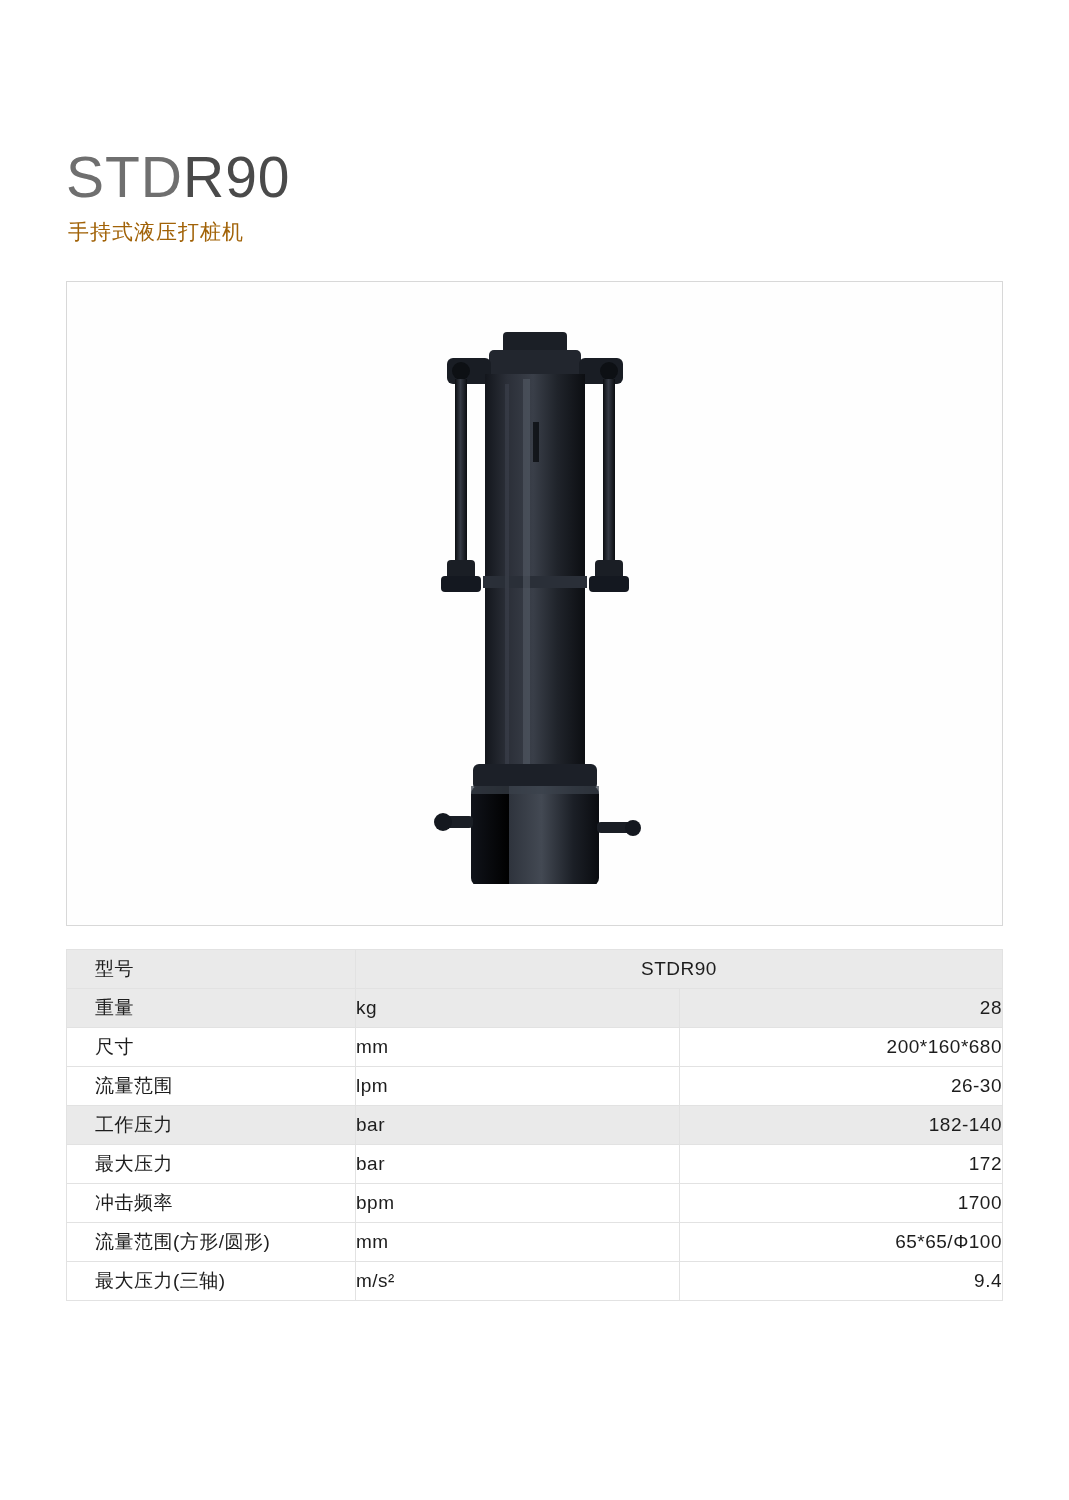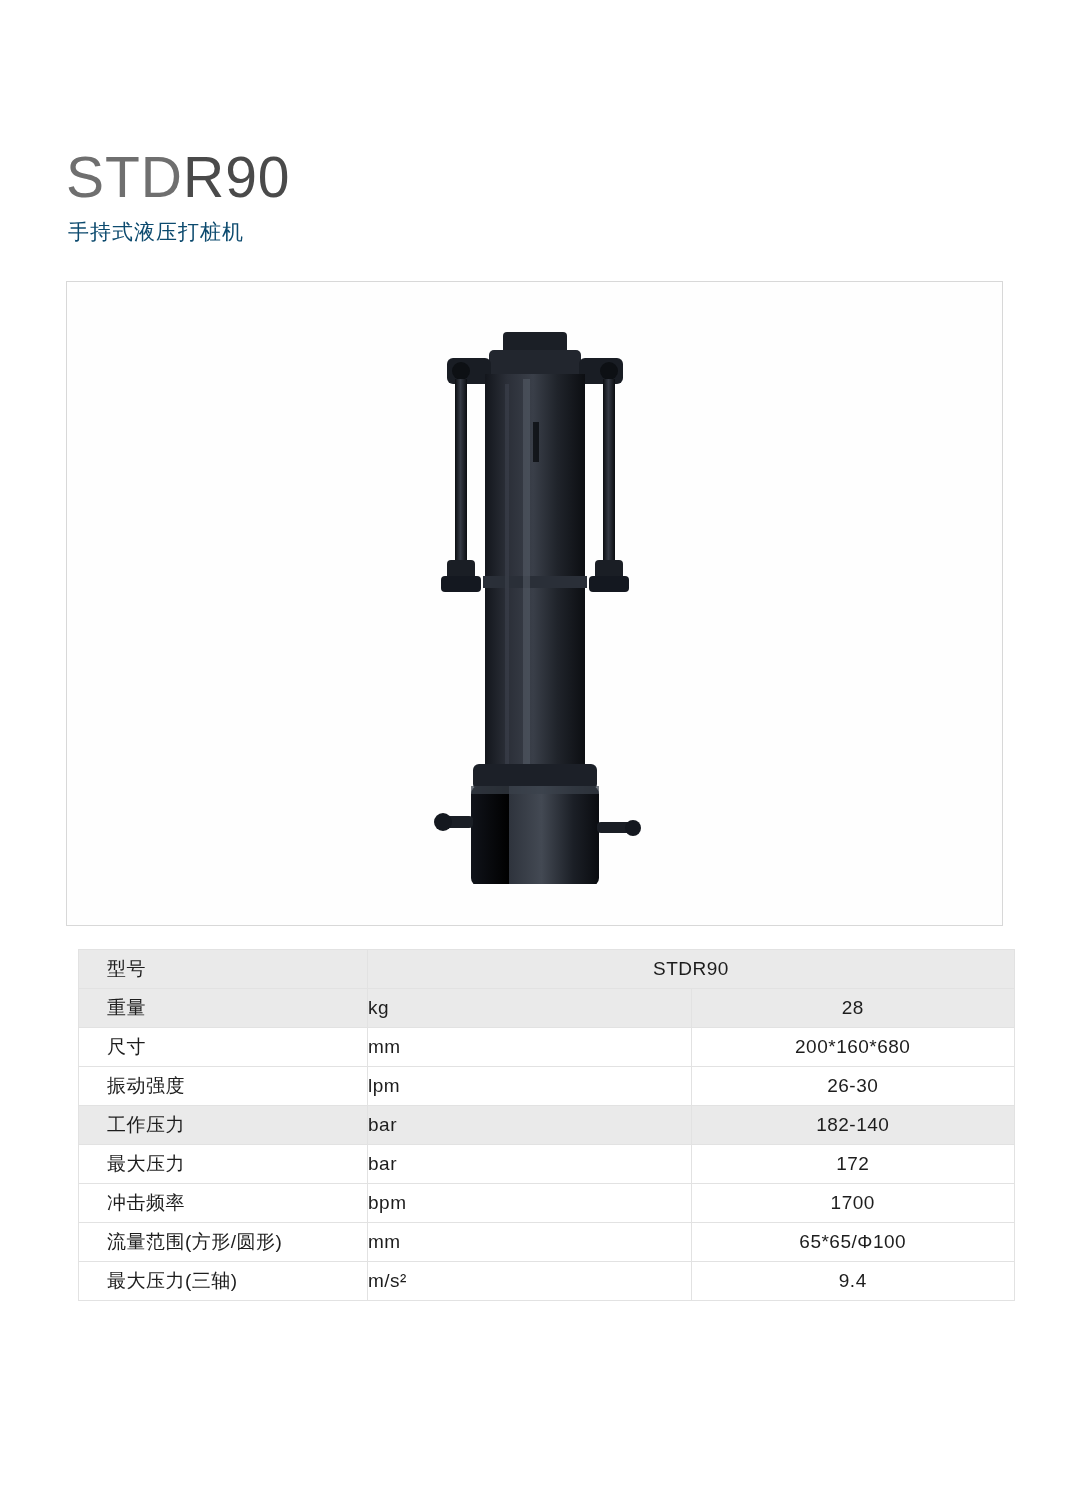--- a/index.html
+++ b/index.html
@@ -33,21 +33,21 @@
     letter-spacing: 1px;
     font-weight: 400;
     line-height: 1.05;
     margin: 0;
   }
   .model-title .part-a { color: #6f6f6f; }
   .model-title .part-b { color: #4a4a4a; }
   .subtitle {
     margin: 10px 0 0 2px;
     font-size: 21px;
-    color: #0c4a6e;
+    color: #a16207;
     letter-spacing: 1px;
     font-weight: 400;
   }
   
   .image-panel {
     position: absolute;
     left: 66px;
     top: 281px;
     width: 937px;
     height: 645px;
@@ -60,21 +60,21 @@
     position: absolute;
     left: 50%;
     top: 50%;
     transform: translate(-50%, -50%);
     width: 300px;
     height: 560px;
   }
   
   .spec-table {
     position: absolute;
-    left: 78px;
+    left: 66px;
     top: 949px;
     width: 937px;
     border-collapse: collapse;
     table-layout: fixed;
     font-size: 19px;
   }
   .spec-table td {
     border: 1px solid #e2e2e2;
     height: 30px;
     padding: 4px 0;
@@ -86,21 +86,21 @@
     padding-left: 28px;
     text-align: left;
     letter-spacing: 0.5px;
   }
   .spec-table td.c-unit {
     width: 130px;
     text-align: left;
     letter-spacing: 0.5px;
   }
   .spec-table td.c-value {
-    text-align: center;
+    text-align: right;
     letter-spacing: 0.5px;
   }
   .spec-table tr.shaded td {
     background: #eaeaea;
   }
   .spec-table tr.header-row td.c-name { font-weight: 400; }
   .spec-table tr.header-row td.merged {
     text-align: center;
   }
 </style>
@@ -184,21 +184,21 @@
         <td class="c-name">重量</td>
         <td class="c-unit">kg</td>
         <td class="c-value">28</td>
       </tr>
       <tr>
         <td class="c-name">尺寸</td>
         <td class="c-unit">mm</td>
         <td class="c-value">200*160*680</td>
       </tr>
       <tr>
-        <td class="c-name">振动强度</td>
+        <td class="c-name">流量范围</td>
         <td class="c-unit">lpm</td>
         <td class="c-value">26-30</td>
       </tr>
       <tr class="shaded">
         <td class="c-name">工作压力</td>
         <td class="c-unit">bar</td>
         <td class="c-value">182-140</td>
       </tr>
       <tr>
         <td class="c-name">最大压力</td>

